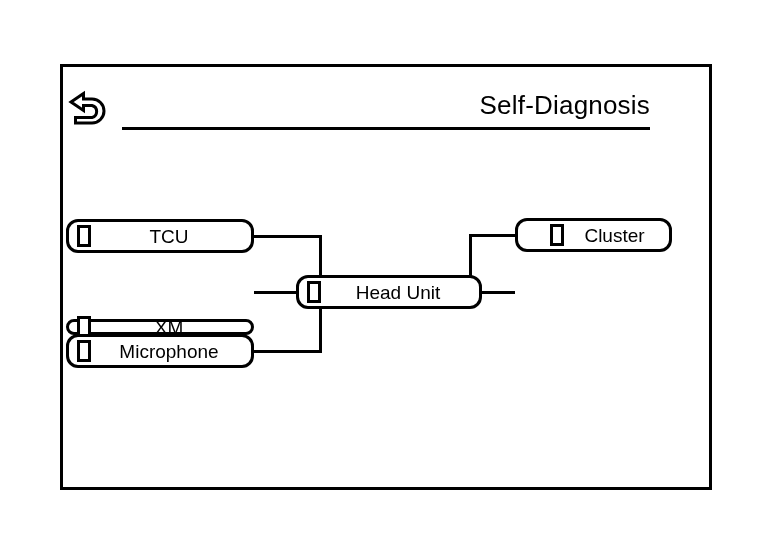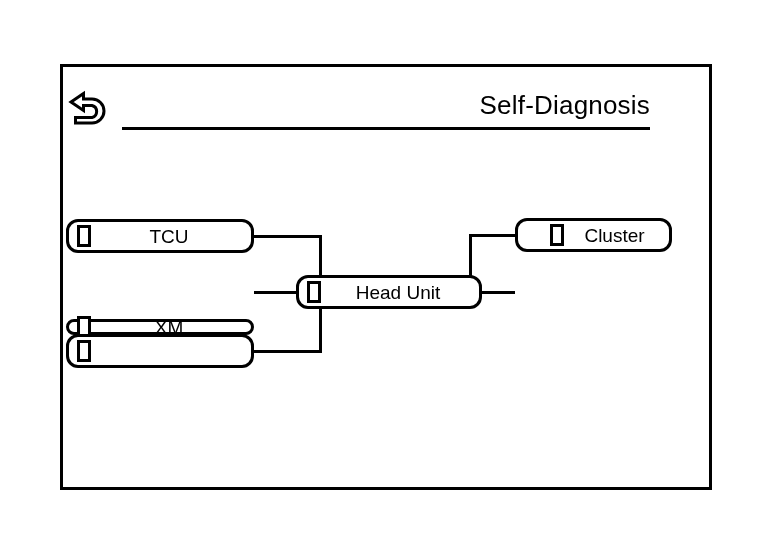--- a/index.html
+++ b/index.html
@@ -166,20 +166,21 @@
     <span class="node-label">TCU</span>
   </div>
 
   <div class="node" id="node-xm">
     <span class="led"></span>
     <span class="node-label">XM</span>
   </div>
 
   <div class="node" id="node-microphone">
     <span class="led"></span>
+    <span class="node-label">Microphone</span>
   </div>
 
   <div class="node" id="node-head-unit">
     <span class="led"></span>
     <span class="node-label">Head Unit</span>
   </div>
 
   <div class="node" id="node-cluster">
     <span class="led"></span>
     <span class="node-label">Cluster</span>

